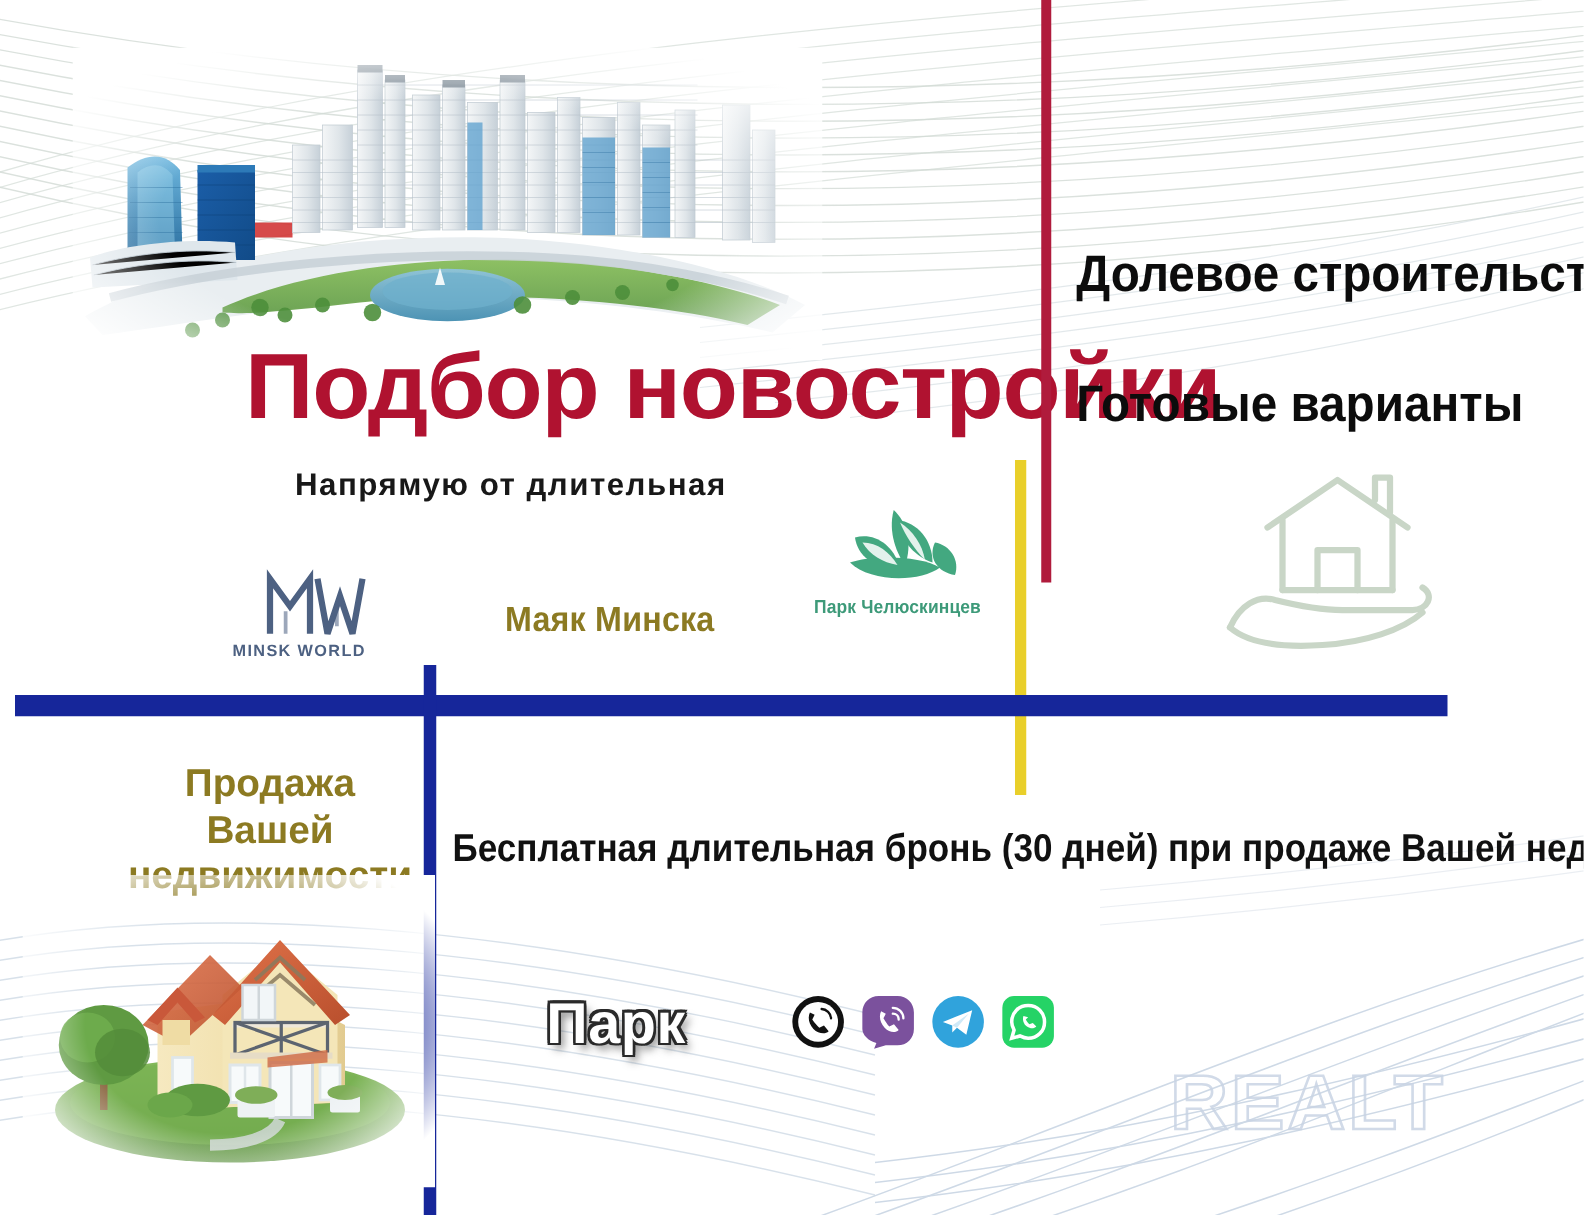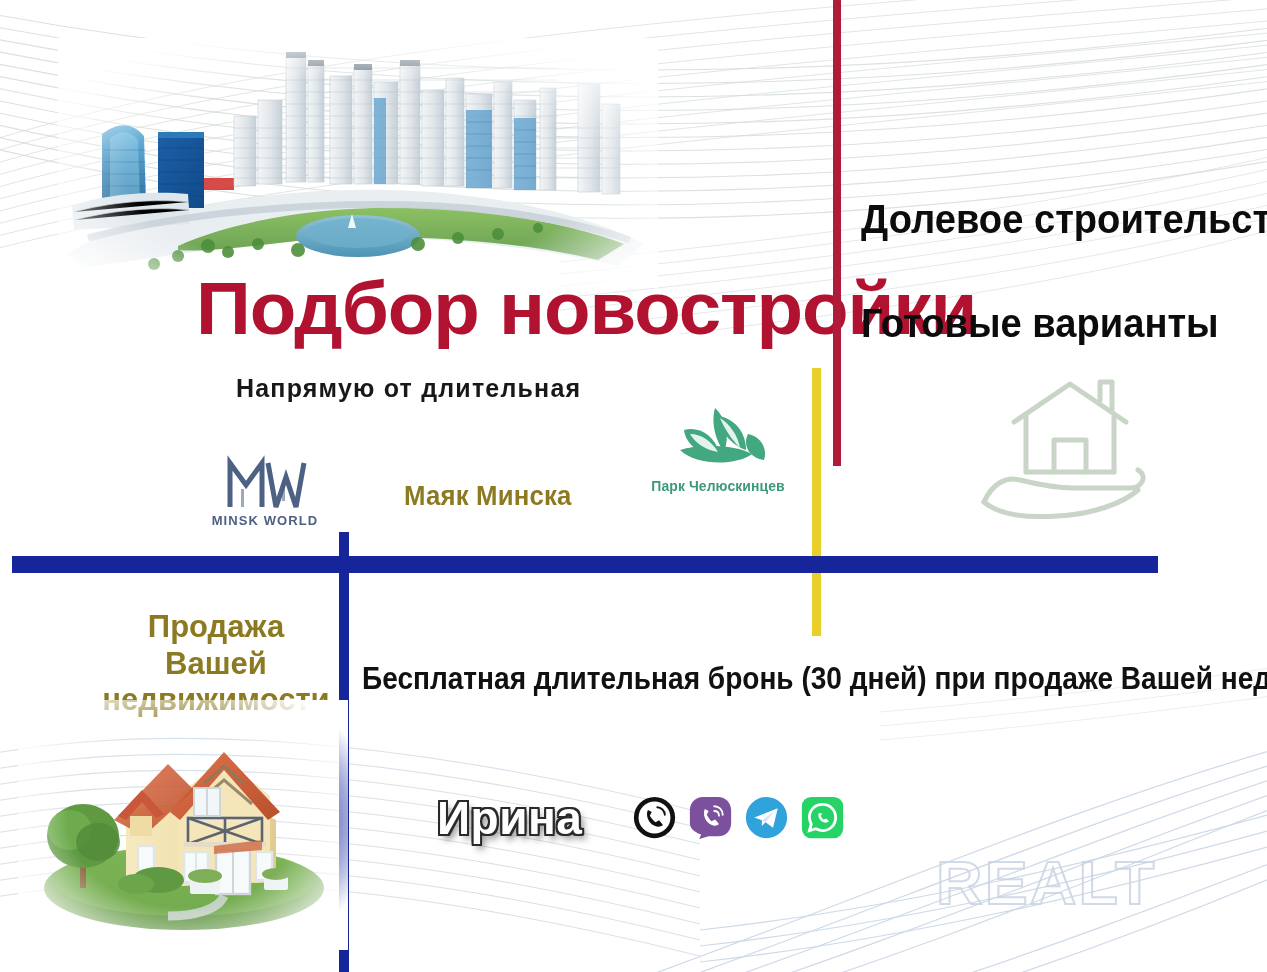--- a/index.html
+++ b/index.html
@@ -70,21 +70,21 @@
   .claim-1{left:861px;top:196px;font-size:41px;}
   .claim-2{left:861px;top:300px;font-size:41px;}
 
   
   .hand-house{position:absolute;left:962px;top:378px;width:216px;height:142px;}
   .hand-house svg{display:block;width:100%;height:100%;}
 
   
   .logo{position:absolute;}
 
-  .logo-mw{left:200px;top:455px;width:130px;height:92px;text-align:center;}
+  .logo-mw{left:186px;top:455px;width:130px;height:92px;}
   .logo-mw .mark{display:block;width:100%;height:56px;}
   .logo-mw .wordmark{
     display:block;margin-top:2px;
     font-family:"Liberation Sans", sans-serif;
     font-size:13px;font-weight:bold;letter-spacing:1.1px;
     color:#4d6182;
   }
 
   .logo-mayak{
     left:404px;top:480px;width:160px;
@@ -537,21 +537,21 @@
       <ellipse cx="65" cy="136" rx="36" ry="32" fill="#5f9a42"></ellipse>
       <ellipse cx="52" cy="130" rx="22" ry="20" fill="#6fad4e" opacity="0.9"></ellipse>
       <ellipse cx="80" cy="142" rx="22" ry="19" fill="#538c39" opacity="0.85"></ellipse>
 
       <rect x="0" y="0" width="330" height="250" fill="url(#vignC)"></rect>
     </svg>
   </div>
 
   <div class="bonus">Бесплатная длительная бронь (30 дней) при продаже Вашей недвижимости</div>
 
-  <div class="agent-name">Ирина</div>
+  <div class="agent-name">Парк</div>
 
   <div class="contacts">
     <svg class="ic" viewBox="0 0 48 48" aria-hidden="true">
       <circle cx="24" cy="24" r="22" fill="#111111"></circle>
       <circle cx="24" cy="24" r="17" fill="#ffffff"></circle>
       <path d="M17 16 C 15 20, 16 26, 20 30 C 24 34, 30 35, 33 32 L 29 27 L 25 29 C 23 27, 21 25, 19 22 L 21 18 Z" fill="#111111"></path>
       <path d="M27 13 C 31 13, 35 17, 35 21" stroke="#111111" stroke-width="2" fill="none" stroke-linecap="round"></path>
     </svg>
     <svg class="ic" viewBox="0 0 48 48" aria-hidden="true">
       <path d="M2 16 C 2 8, 8 2, 16 2 L 32 2 C 40 2, 46 8, 46 16 L 46 30 C 46 38, 40 44, 32 44 L 22 44 L 12 47 L 14 42 C 7 40, 2 35, 2 30 Z" fill="#7b519d"></path>

